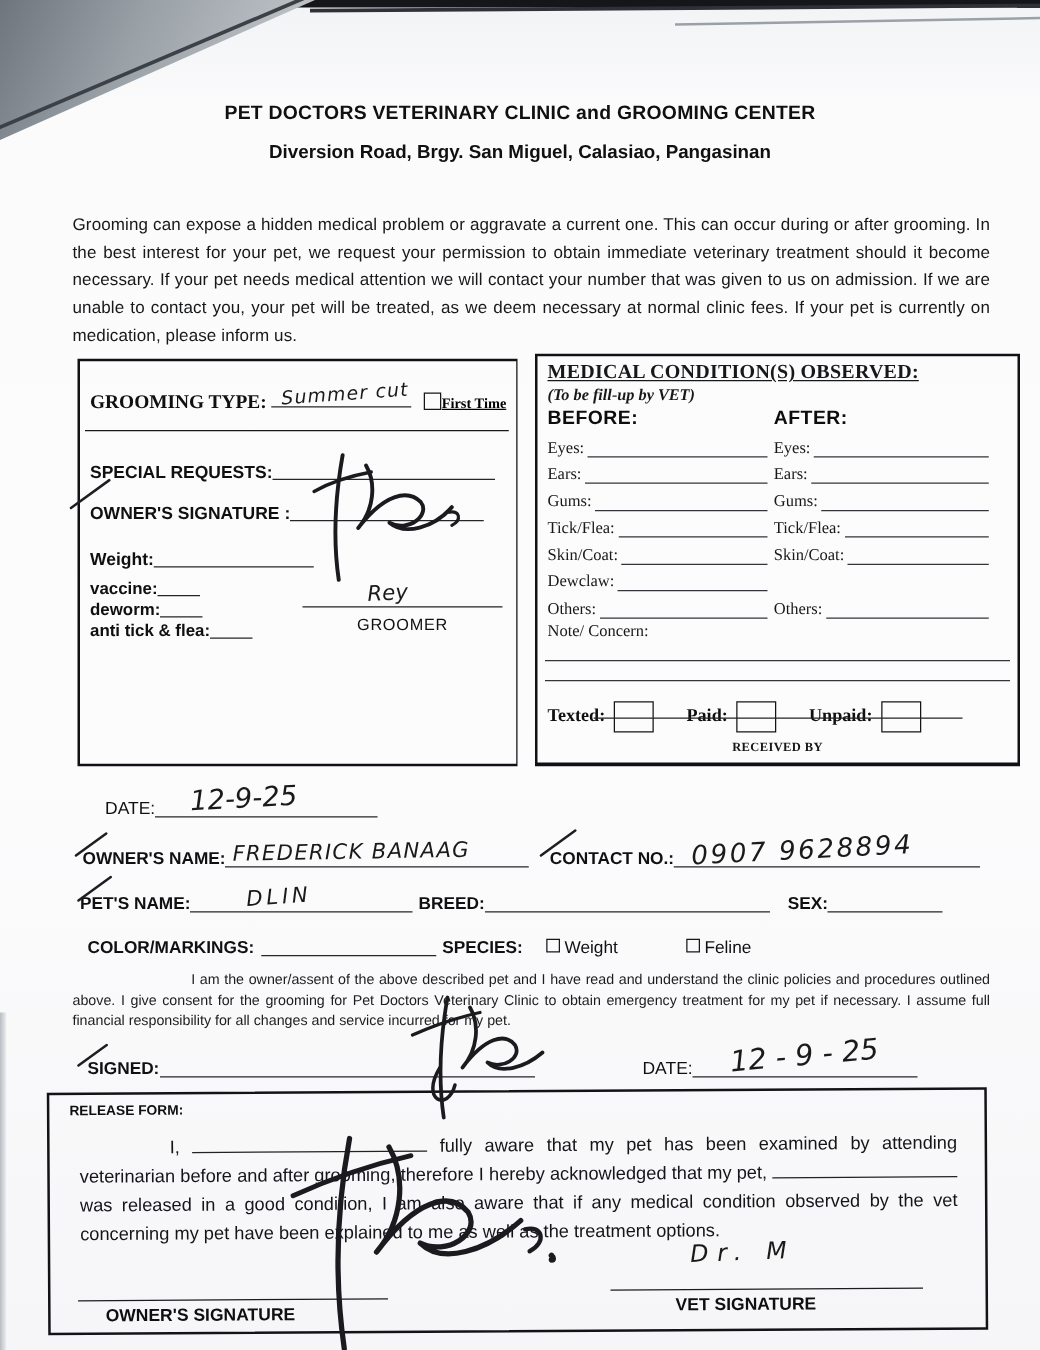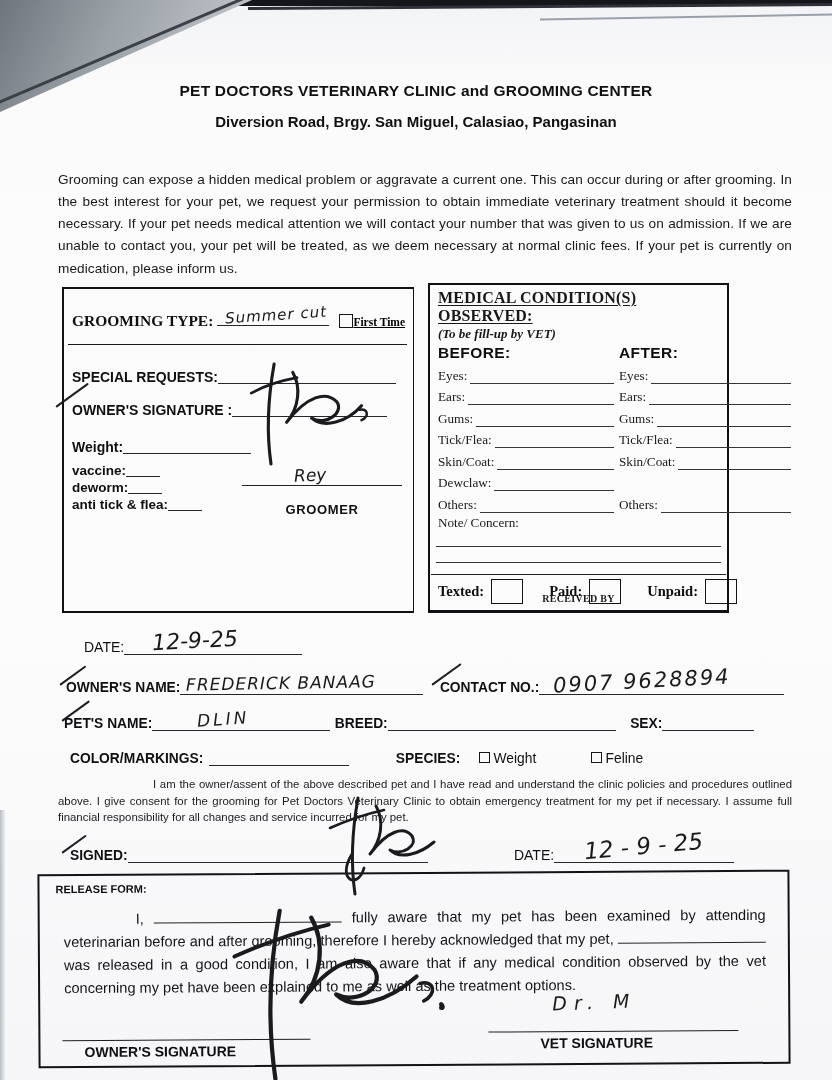--- a/index.html
+++ b/index.html
@@ -43,23 +43,23 @@
   .lrow{position:absolute;left:8px;white-space:nowrap;font-size:14px;font-weight:bold;color:#101010;}
   .lrow .line{height:13px;vertical-align:-2px;}
   .sr-row{top:80px;}  .sr-line{width:178px;}
   .os-row{top:113px;} .os-line{width:155px;}
   .wt-row{top:150px;} .wt-line{width:128px;}
   .vx-row{top:174px;font-size:13.5px;} .dw-row{top:191px;font-size:13.5px;} .at-row{top:208px;font-size:13.5px;}
   .short{width:34px;}
   .groomer{position:absolute;left:178px;top:172px;width:160px;text-align:center;}
   .groomer .gline{display:block;border-bottom:1.6px solid #222;height:24px;position:relative;}
   .groomer .gname{position:absolute;left:52px;bottom:0;font-size:17px;transform:rotate(-3deg);}
-  .groomer .glabel{font-size:13px;font-weight:bold;letter-spacing:.6px;margin-top:16px;color:#101010;}
-  
-  .rbox{position:absolute;left:428px;top:283px;width:301px;height:330px;border:2.4px solid #101114;
+  .groomer .glabel{font-size:13px;font-weight:normal;letter-spacing:.6px;margin-top:6px;color:#101010;}
+  
+  .rbox{position:absolute;left:428px;top:283px;width:388px;height:330px;border:2.4px solid #101114;
       border-bottom-width:3px;box-sizing:border-box;padding:4px 8px;font-family:"Liberation Serif",serif;color:#17181a;}
   .mc-title{font-size:16px;font-weight:bold;text-decoration:underline;text-underline-offset:2px;letter-spacing:.2px;}
   .mc-sub{font-size:13px;font-weight:bold;font-style:italic;margin-top:1px;}
   .mc-grid{display:grid;grid-template-columns:176px 172px;column-gap:5px;margin-top:2px;}
   .mc-colhead{font-family:"Liberation Sans",sans-serif;font-weight:bold;font-size:15.5px;letter-spacing:.4px;color:#0d0d0f;}
   .mrow{display:flex;align-items:flex-end;height:21.5px;}
   .mlabel{font-size:13.2px;white-space:nowrap;}
   .mline{flex:1;border-bottom:1.4px solid #33353a;height:13px;margin-left:3px;}
   .mrow.spacer .mline{border-bottom:none;}
   .note-label{font-size:13.2px;margin-top:2px;}
@@ -251,21 +251,21 @@
 
   <div class="drow" style="left:64px;top:714px;">
     <span class="dlabel">PET'S NAME:</span><span class="line" style="width:178px;"><span class="hand hv" style="left:45px;font-size:17px;letter-spacing:3px;transform:rotate(-4deg);">DLIN</span></span>
     <span class="dlabel">BREED:</span><span class="line" style="width:228px;"></span>
     <span class="dlabel" style="margin-left:10px;">SEX:</span><span class="line" style="width:92px;"></span>
   </div>
   <span class="slash" style="left:62px;top:720px;width:34px;"></span>
 
   <div class="drow" style="left:70px;top:749px;">
     <span class="dlabel">COLOR/MARKINGS:</span><span class="line" style="width:140px;margin-left:6px;"></span>
-    <span class="dlabel" style="margin-left:42px;text-align:center;">SPECIES:</span>
+    <span class="dlabel" style="text-align:center;">SPECIES:</span>
     <span style="margin-left:14px;font-size:13.8px;"><span class="cb" style="width:9px;height:9px;vertical-align:0;"></span> <span>Weight</span></span>
     <span style="margin-left:50px;font-size:13.8px;"><span class="cb" style="width:9px;height:9px;vertical-align:0;"></span> <span>Feline</span></span>
   </div>
 
   <div class="consent">I am the owner/assent of the above described pet and I have read and understand the clinic policies and procedures outlined above. I give consent for the grooming for Pet Doctors Veterinary Clinic to obtain emergency treatment for my pet if necessary. I assume full financial responsibility for all changes and service incurred for my pet.</div>
 
   <div class="drow" style="left:70px;top:846px;">
     <span class="dlabel">SIGNED:</span><span class="line" style="width:300px;"></span>
     <span class="dlabel reg" style="margin-left:82px;">DATE:</span><span class="line" style="width:180px;"><span class="hand hv" style="left:30px;font-size:23px;transform:rotate(-5deg);bottom:3px;">12 - 9 - 25</span></span>
   </div>

